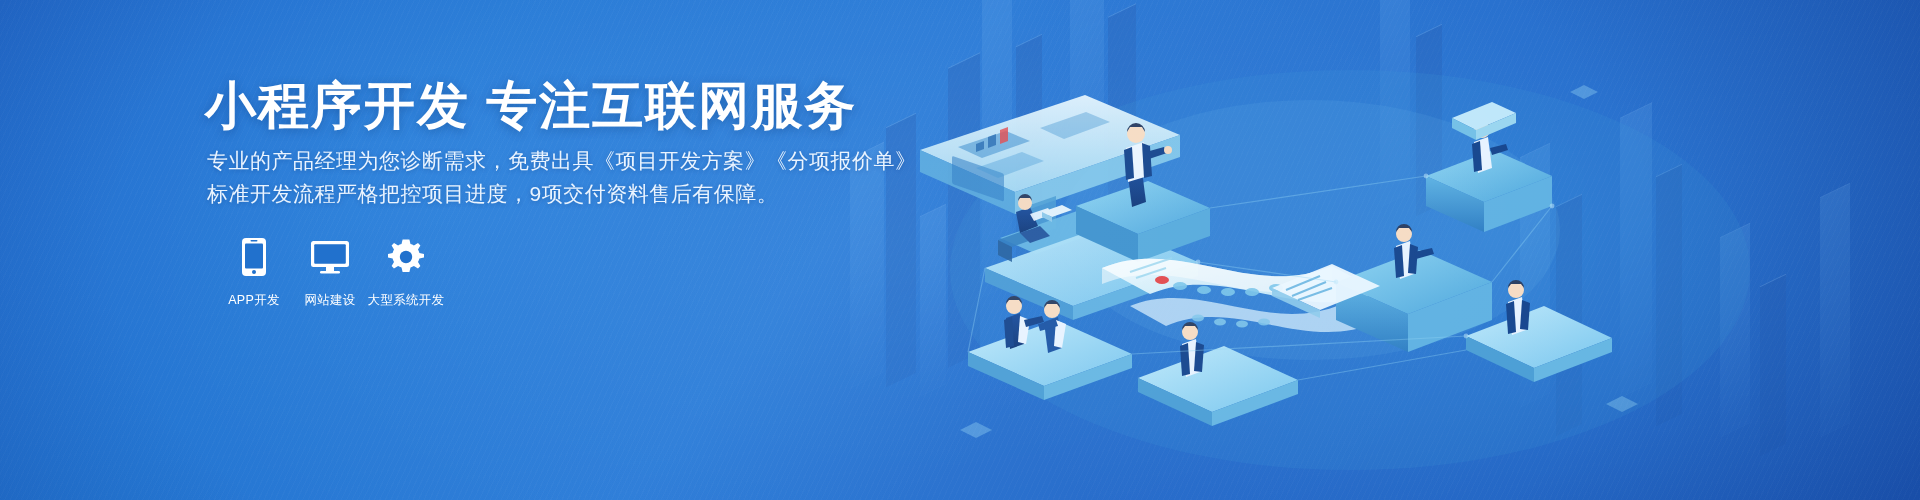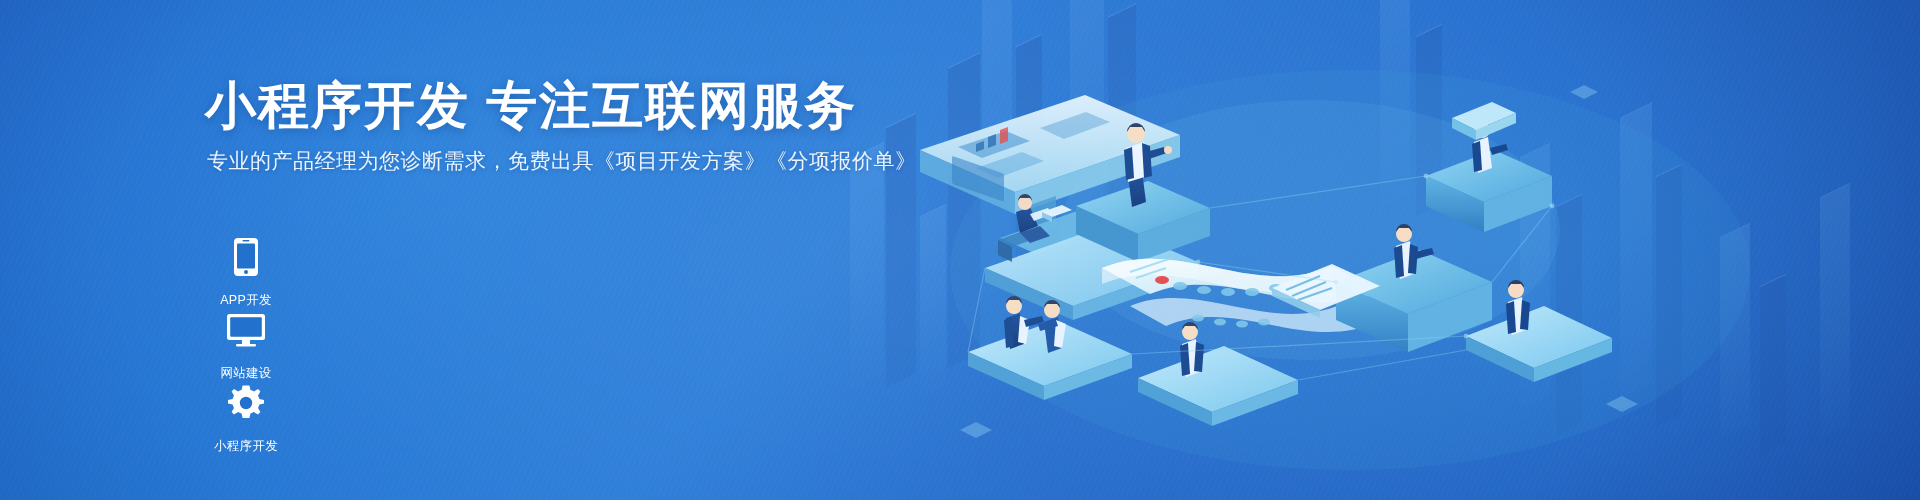--- a/index.html
+++ b/index.html
@@ -63,24 +63,23 @@
     color:#eaf4ff;
     letter-spacing:.5px;
     white-space:nowrap;
     text-shadow:0 1px 4px rgba(10,48,110,0.30);
   }
   .subline.l1 { top:147px;font-family:Liberation Serif, serif; }
   .subline.l2 { top:180px; }
 
   
   .icon-row {
-    position:absolute; top:236px; left:4px;
+    position:absolute; top:236px; left:12px;
     display:flex;
     align-items:flex-start;
-    flex-direction:column;
   }
   .icon-item {
     display:flex; flex-direction:column;
     align-items:center;
     width:74px;
     margin-right:2px;
   }
   .icon-item .glyph {
     height:42px; width:42px;
     display:flex; align-items:center; justify-content:center;
@@ -373,20 +372,21 @@
   </div>
 
   <div class="vignette"></div>
 
   <div class="content">
 
     <h1 class="headline">小程序开发 专注互联网服务</h1>
 
     <p class="subline l1">专业的产品经理为您诊断需求，免费出具《项目开发方案》《分项报价单》</p>
 
+    <p class="subline l2">标准开发流程严格把控项目进度，9项交付资料售后有保障。</p>
 
     <div class="icon-row">
 
       <div class="icon-item">
         <span class="glyph">
           <svg width="26" height="40" viewBox="0 0 26 40" xmlns="http://www.w3.org/2000/svg">
             <rect x="1" y="1" width="24" height="38" rx="4" fill="#ffffff"></rect>
             <rect x="4" y="6.5" width="18" height="25" rx="1" fill="#2171cd"></rect>
             <rect x="9.5" y="3" width="7" height="1.6" rx="0.8" fill="#2171cd"></rect>
             <circle cx="13" cy="35" r="2" fill="#2171cd"></circle>
@@ -414,18 +414,18 @@
           <svg width="38" height="38" viewBox="0 0 38 38" xmlns="http://www.w3.org/2000/svg">
             <path d="M19 1.5 l3.4 0 1.1 4.6 a13.8 13.8 0 0 1 3.4 1.4 l4.1 -2.4 2.4 2.4 -2.4 4.1
                      a13.8 13.8 0 0 1 1.4 3.4 l4.6 1.1 0 3.4 -4.6 1.1 a13.8 13.8 0 0 1 -1.4 3.4
                      l2.4 4.1 -2.4 2.4 -4.1 -2.4 a13.8 13.8 0 0 1 -3.4 1.4 l-1.1 4.6 -3.4 0 -3.4 0
                      -1.1 -4.6 a13.8 13.8 0 0 1 -3.4 -1.4 l-4.1 2.4 -2.4 -2.4 2.4 -4.1
                      a13.8 13.8 0 0 1 -1.4 -3.4 l-4.6 -1.1 0 -3.4 4.6 -1.1 a13.8 13.8 0 0 1 1.4 -3.4
                      l-2.4 -4.1 2.4 -2.4 4.1 2.4 a13.8 13.8 0 0 1 3.4 -1.4 l1.1 -4.6 Z" fill="#ffffff"></path>
             <circle cx="19" cy="19" r="6.2" fill="#2171cd"></circle>
           </svg>
         </span>
-        <span class="lbl">小程序开发</span>
+        <span class="lbl">大型系统开发</span>
       </div>
 
     </div>
   </div>
 </div>
 
 </body></html>

